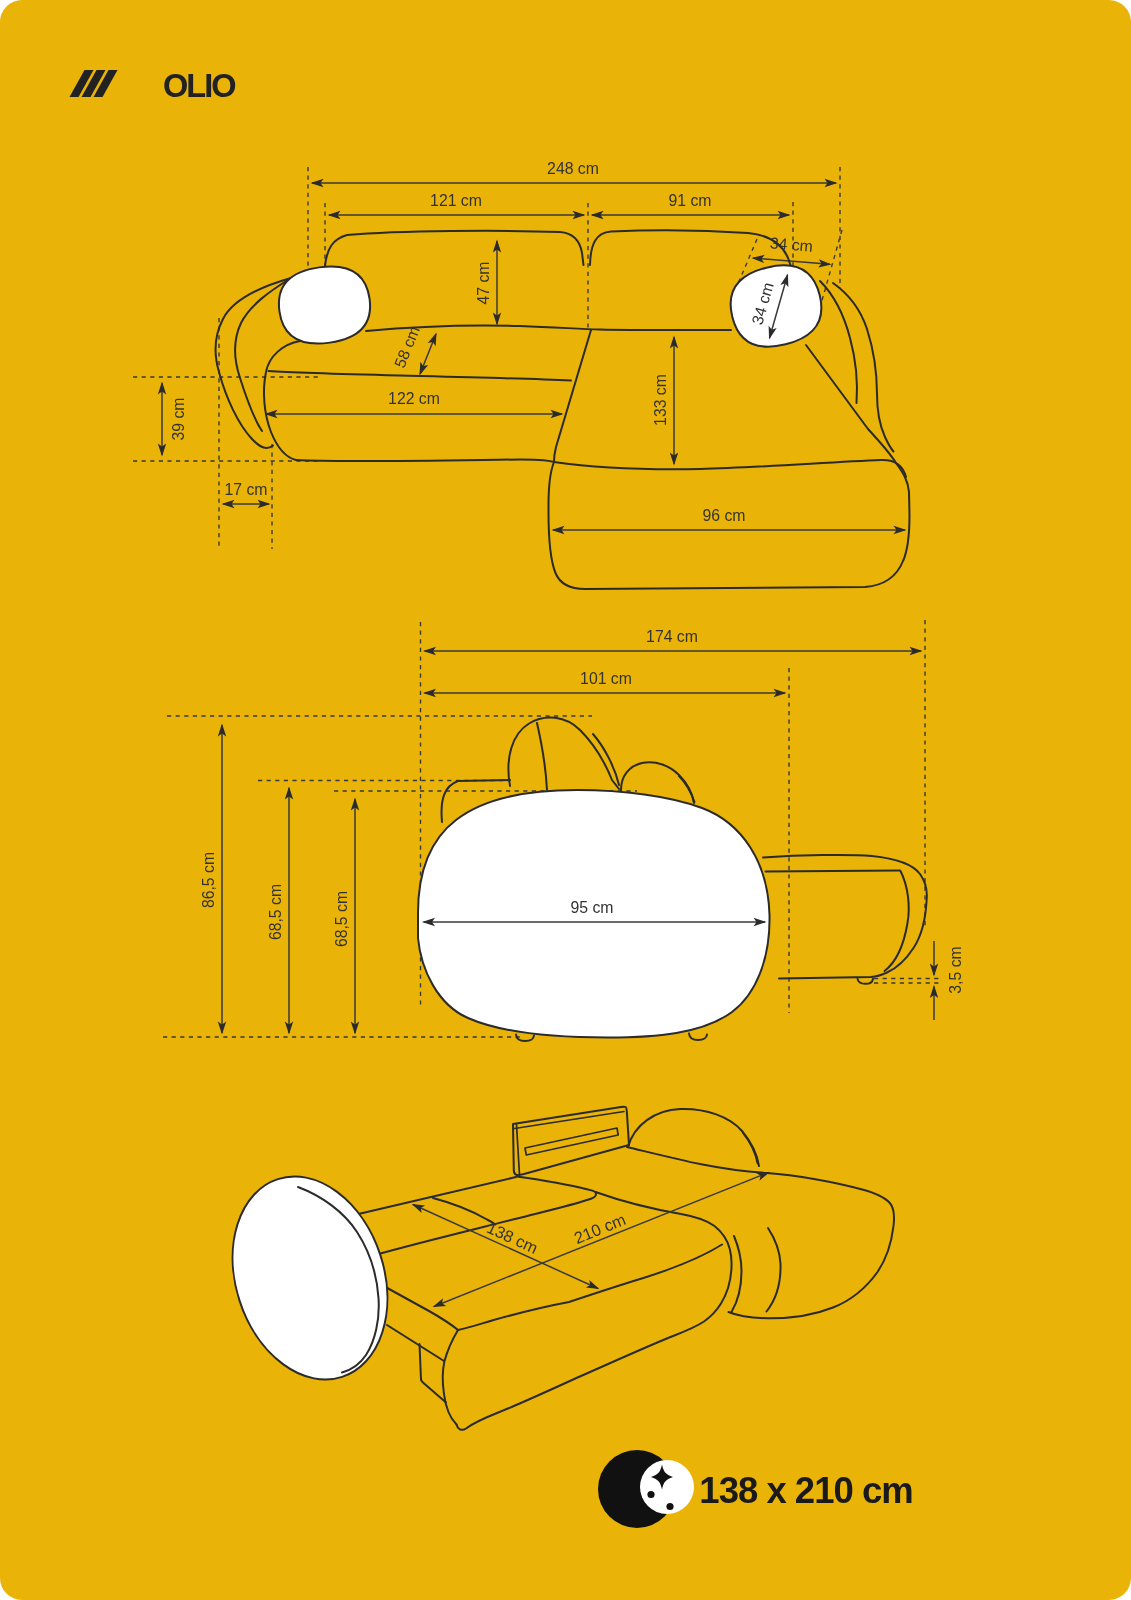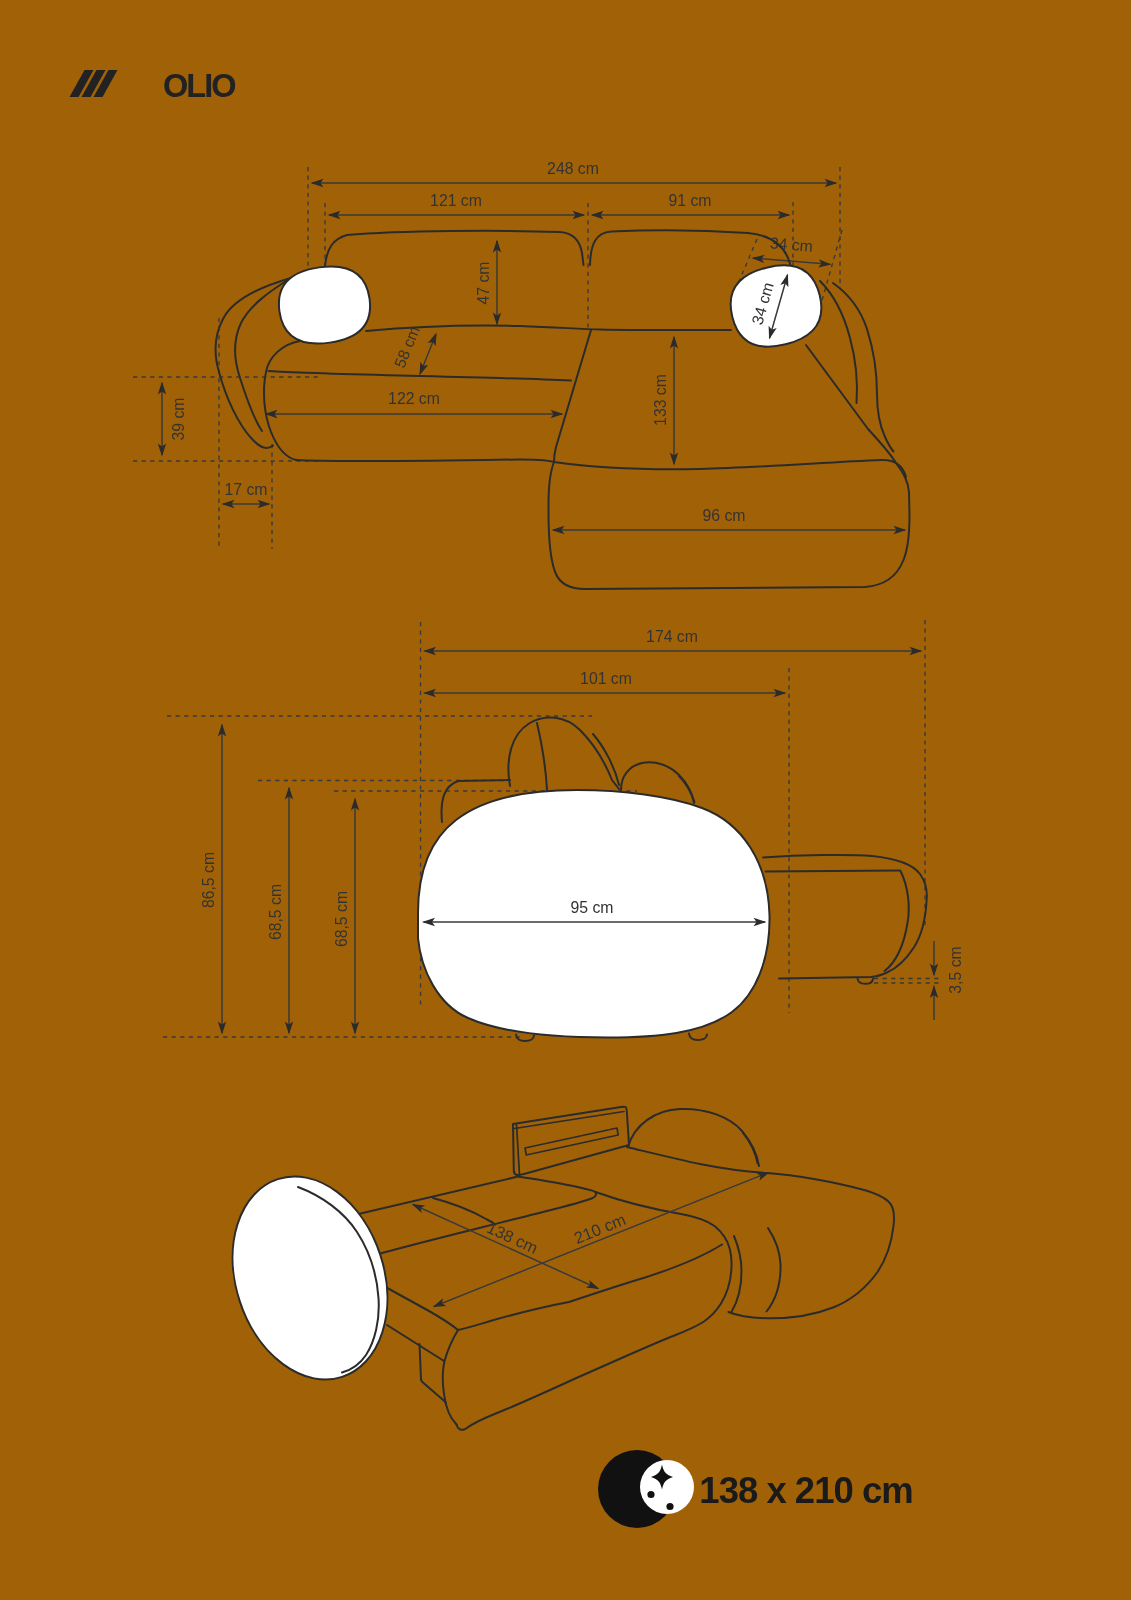--- a/index.html
+++ b/index.html
@@ -1,16 +1,16 @@
 <!DOCTYPE html>
 <html><head>
 <meta charset="utf-8">
 <style>
 html,body{margin:0;padding:0;background:#ffffff;}
-#page{width:1131px;height:1600px;position:relative;overflow:hidden;background:#a16207;}
+#page{width:1131px;height:1600px;position:relative;overflow:hidden;background:#eab308;border-radius:22px;}
 text{font-family:"Liberation Sans",sans-serif;font-size:15.8px;fill:#333333;}
 .out{stroke:#2b2b2b;stroke-width:2;fill:none;stroke-linecap:round;stroke-linejoin:round;}
 .thin{stroke:#2b2b2b;stroke-width:1.7;fill:none;stroke-linecap:round;stroke-linejoin:round;}
 .dim{stroke:#3a3a3a;stroke-width:1.5;fill:none;}
 .dash{stroke:#3a3a3a;stroke-width:1.4;fill:none;stroke-dasharray:4.2 4.4;}
 </style>
 </head>
 <body>
 <div id="page">
 <svg width="1131" height="1600" viewBox="0 0 1131 1600">

